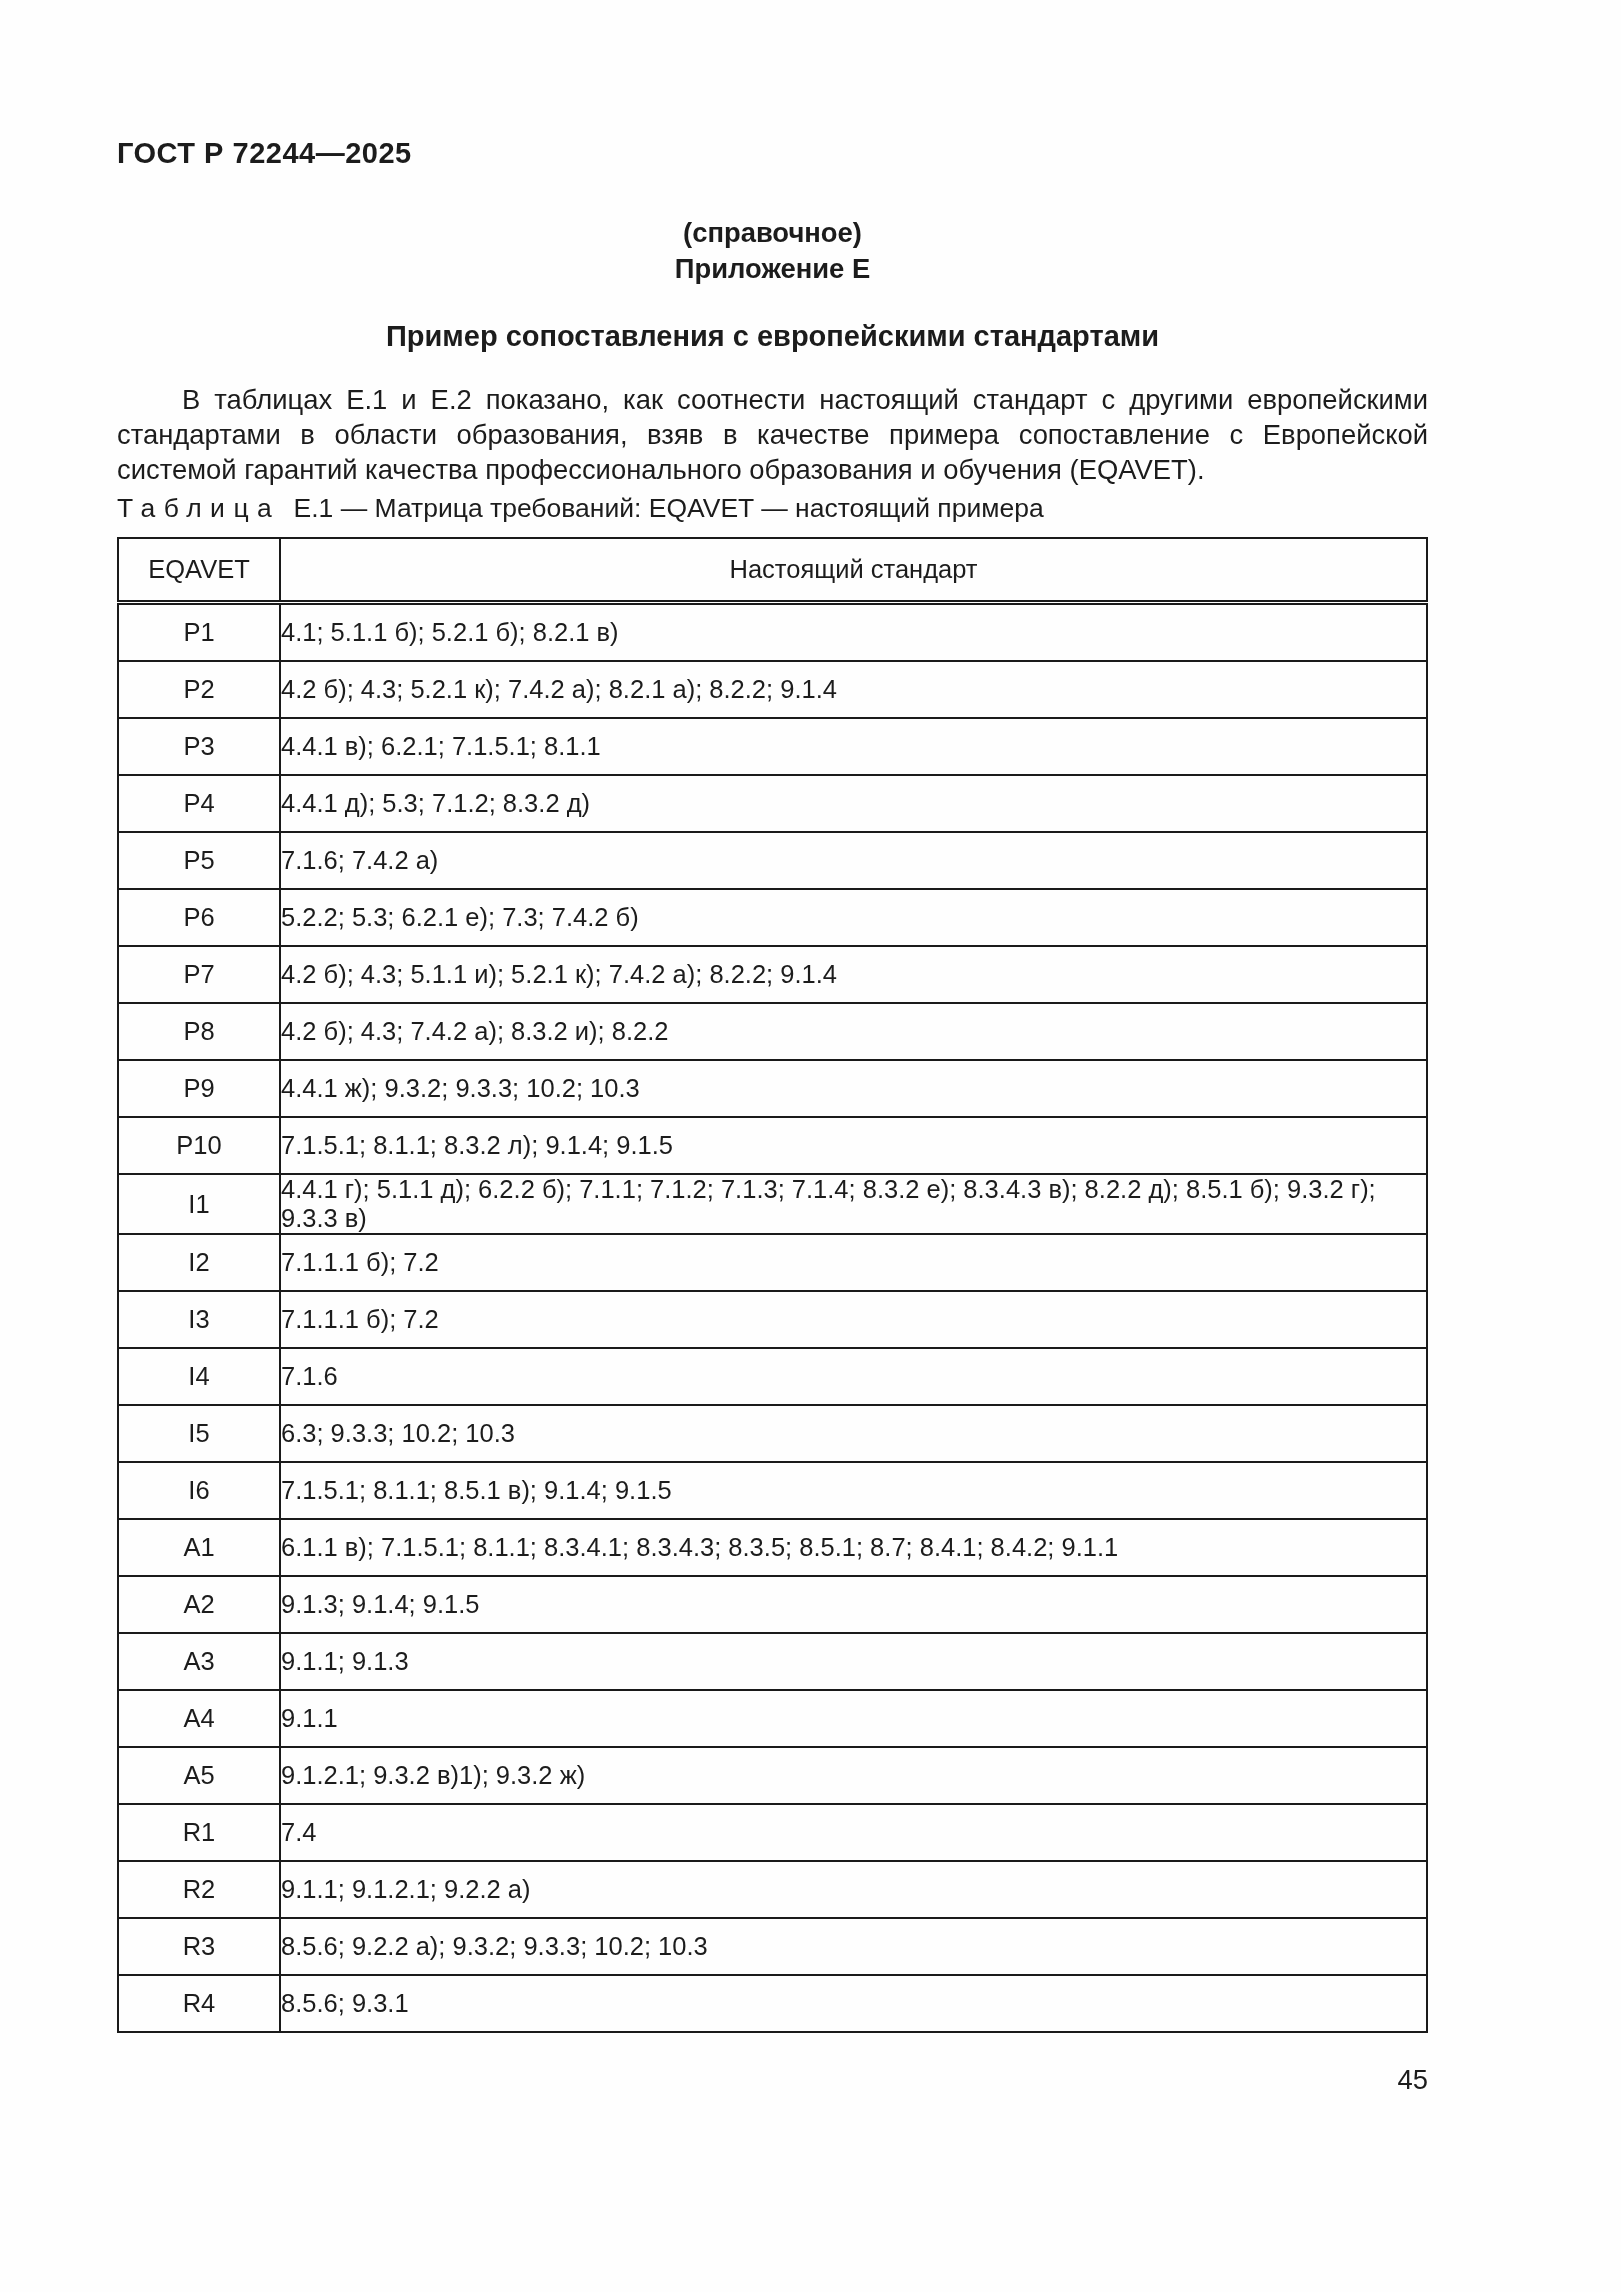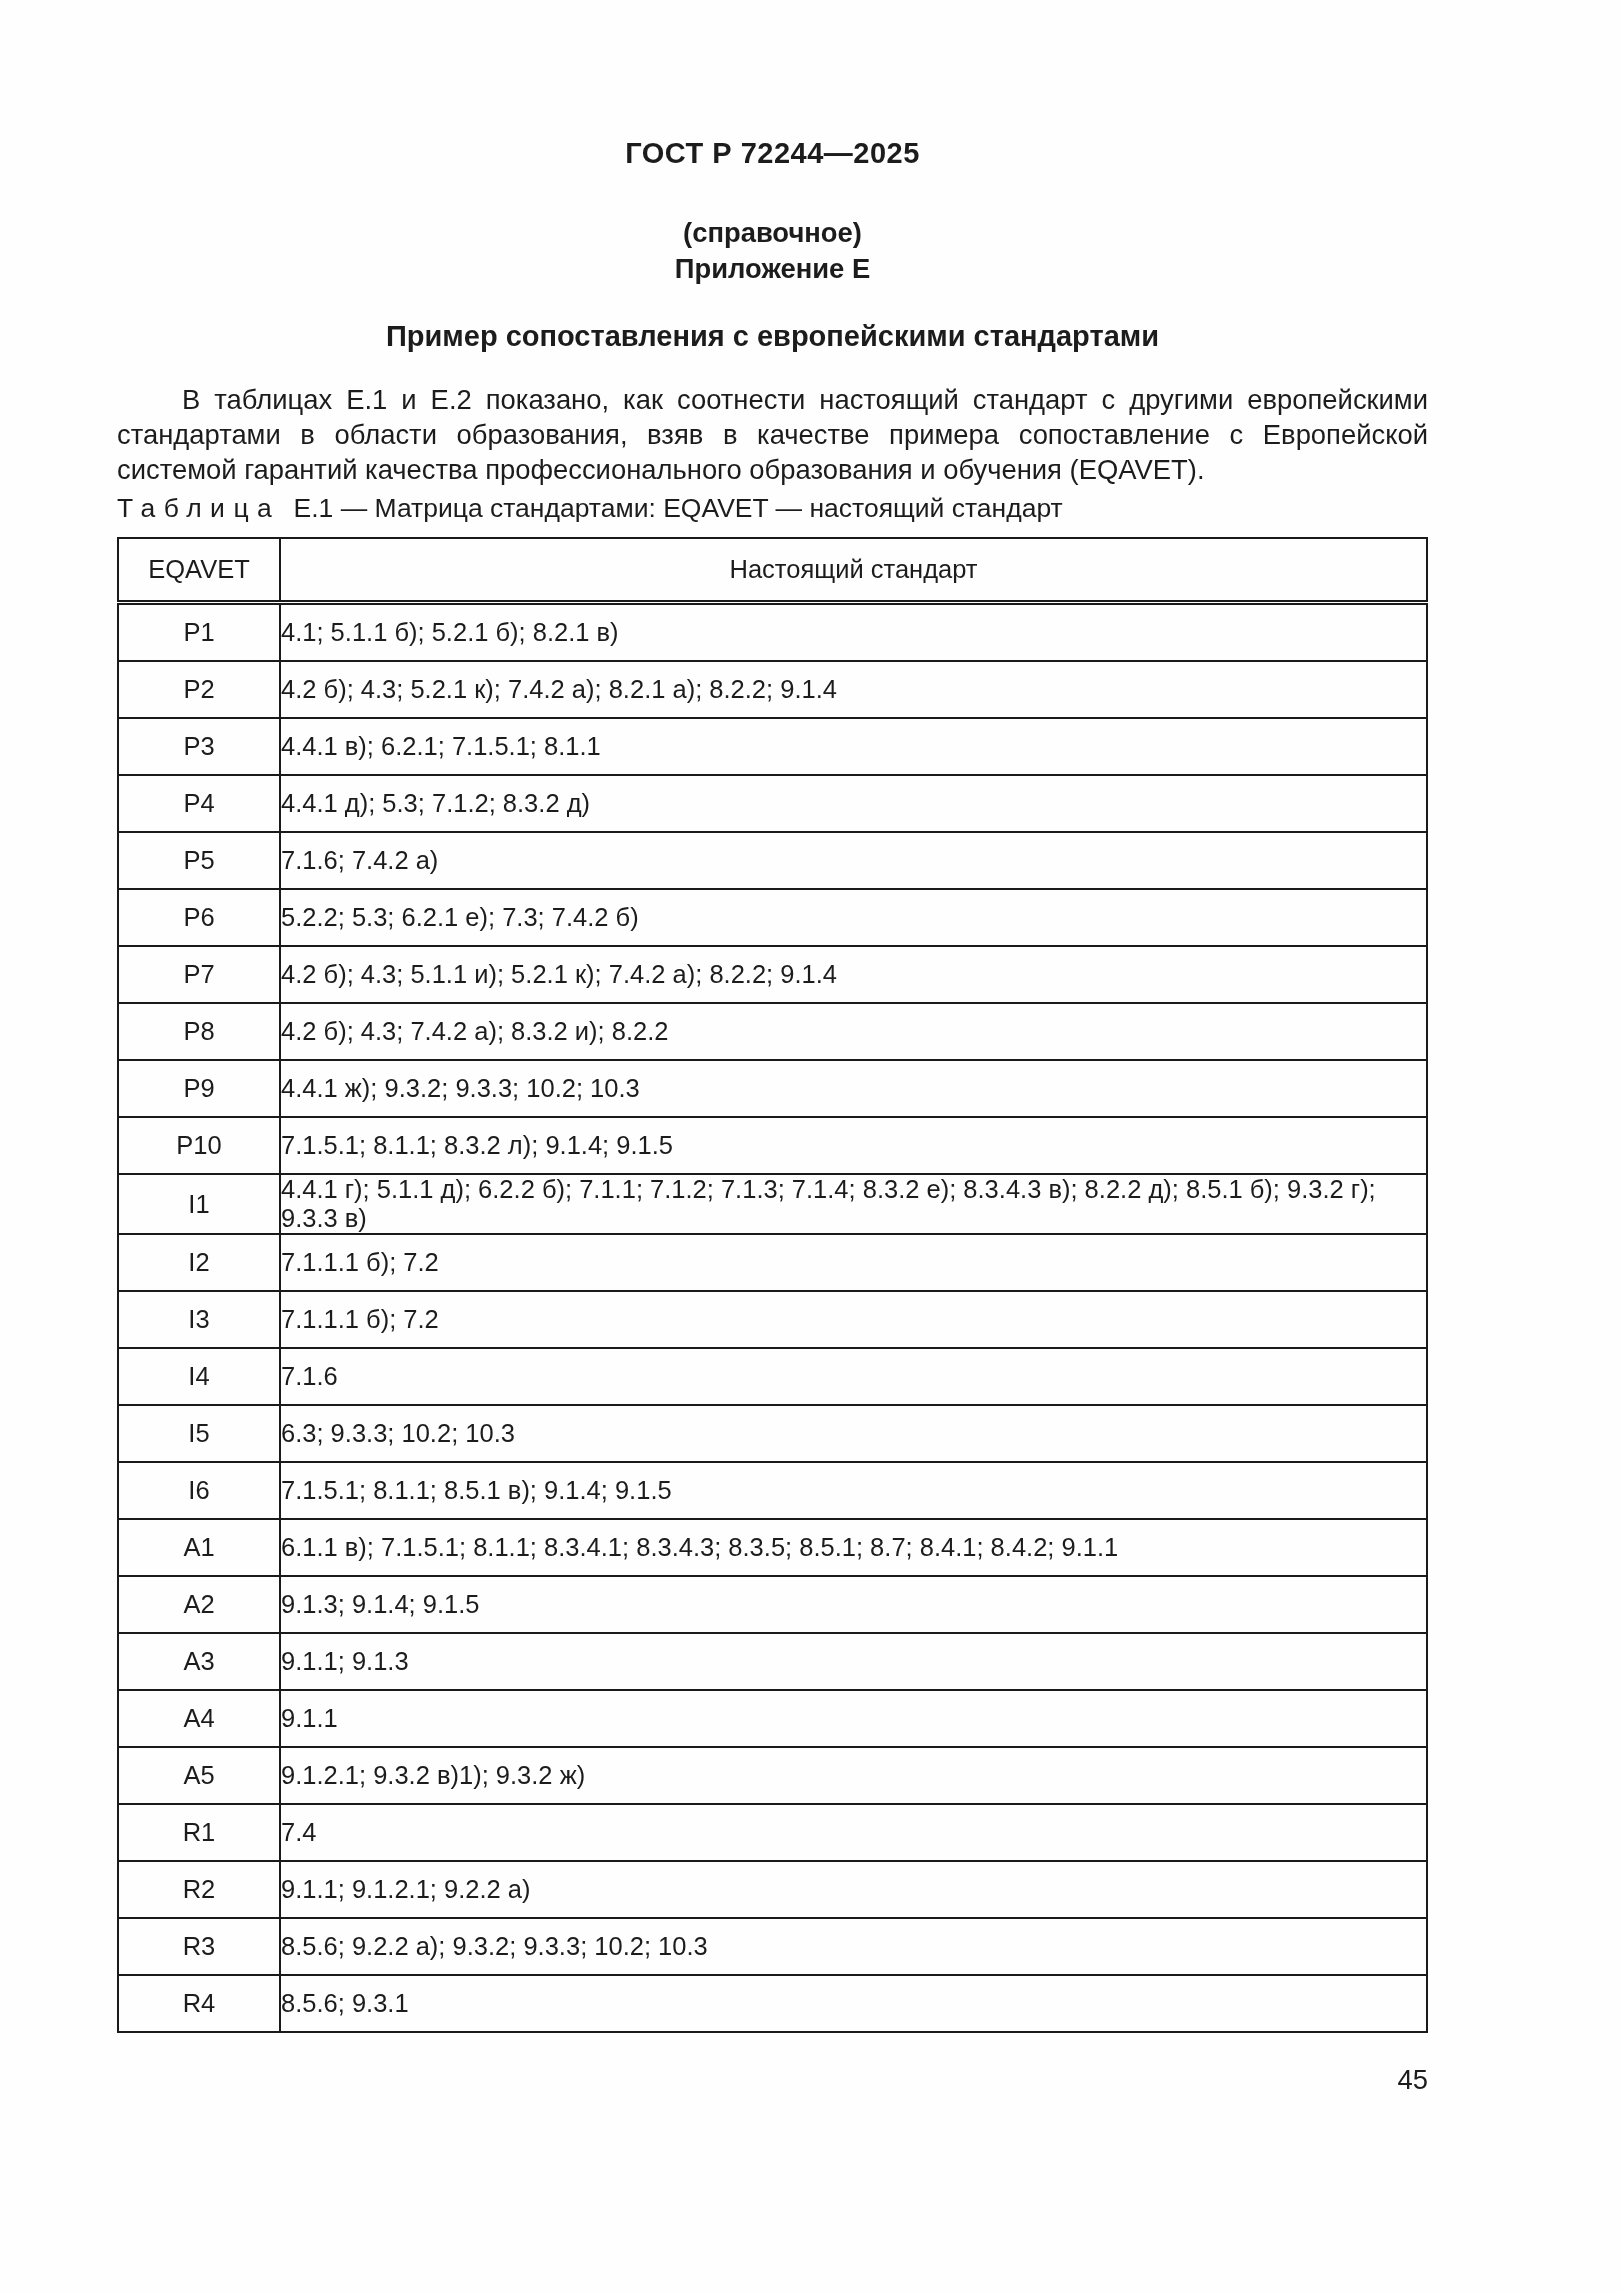--- a/index.html
+++ b/index.html
@@ -20,21 +20,21 @@
     background: #fefefe;
     overflow: hidden;
   }
   .content-col {
     position: absolute;
     left: 117px;
     width: 1311px;
   }
   .doc-header {
     top: 137px;
-    text-align: center;
+    text-align: left;
     font-weight: bold;
     font-size: 29px;
     letter-spacing: 0.5px;
   }
   .appendix {
     top: 215px;
     text-align: center;
     font-weight: bold;
     font-size: 27.4px;
     line-height: 36px;
@@ -109,21 +109,21 @@
     <div>(справочное)</div>
     <div>Приложение Е</div>
   </div>
 
   <h1 class="content-col section-title">Пример сопоставления с европейскими стандартами</h1>
 
   <p class="content-col intro">В таблицах Е.1 и Е.2 показано, как соотнести настоящий стандарт с другими европейскими стандартами в области образования, взяв в качестве примера сопоставление с Европейской системой гарантий качества профессионального образования и обучения (EQAVET).</p>
 
   <p class="content-col caption">
     <span class="spaced">Таблица</span>
-    <span>Е.1 — Матрица стандартами: EQAVET — настоящий стандарт</span>
+    <span>Е.1 — Матрица требований: EQAVET — настоящий примера</span>
   </p>
 
   <table class="matrix">
     <colgroup>
       <col class="c-code">
       <col class="c-refs">
     </colgroup>
     <thead>
       <tr>
         <th>EQAVET</th>

